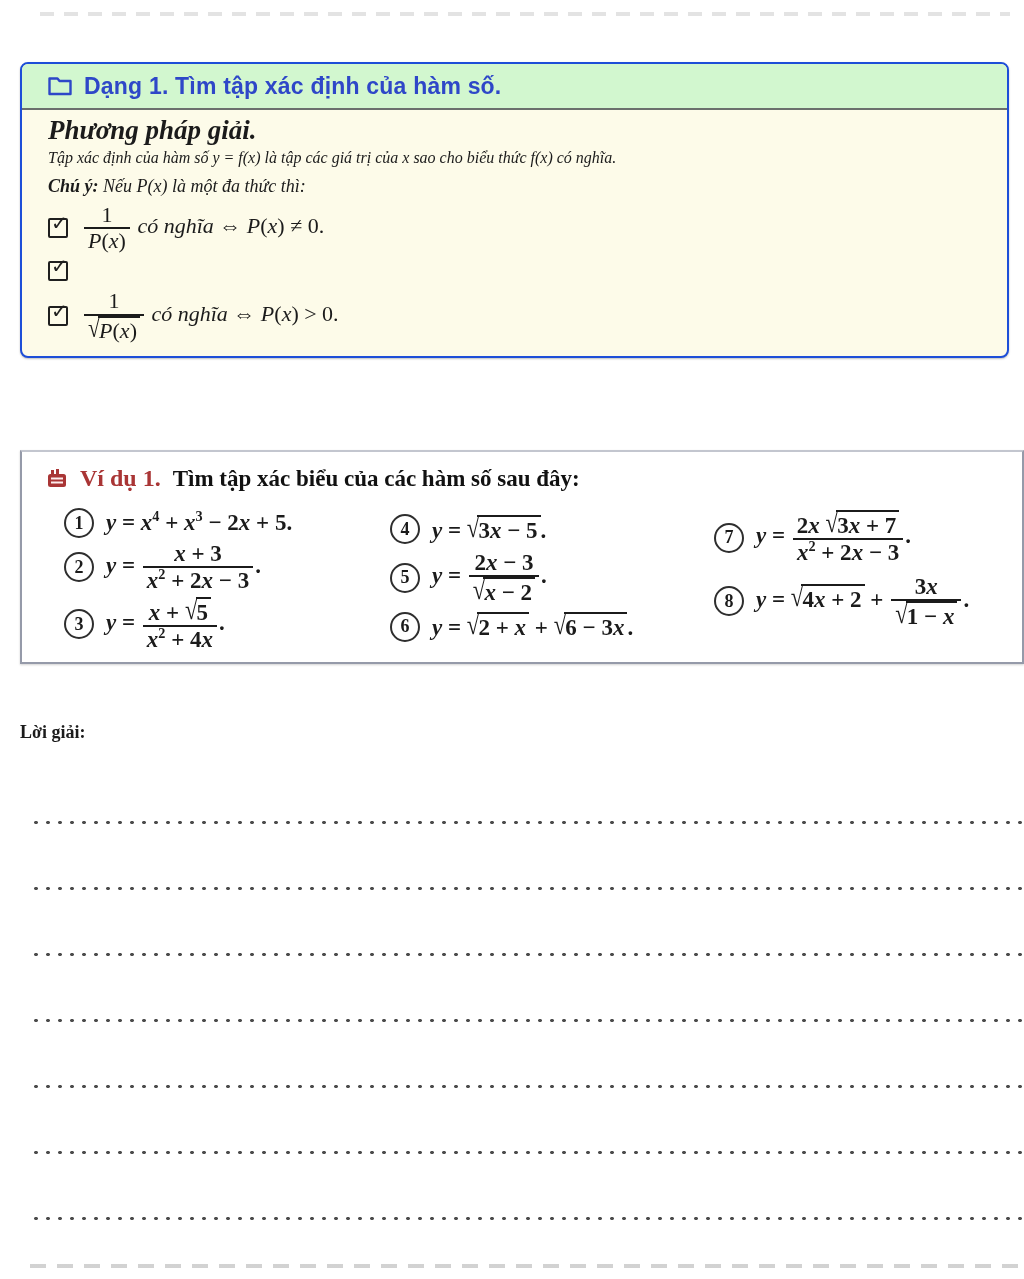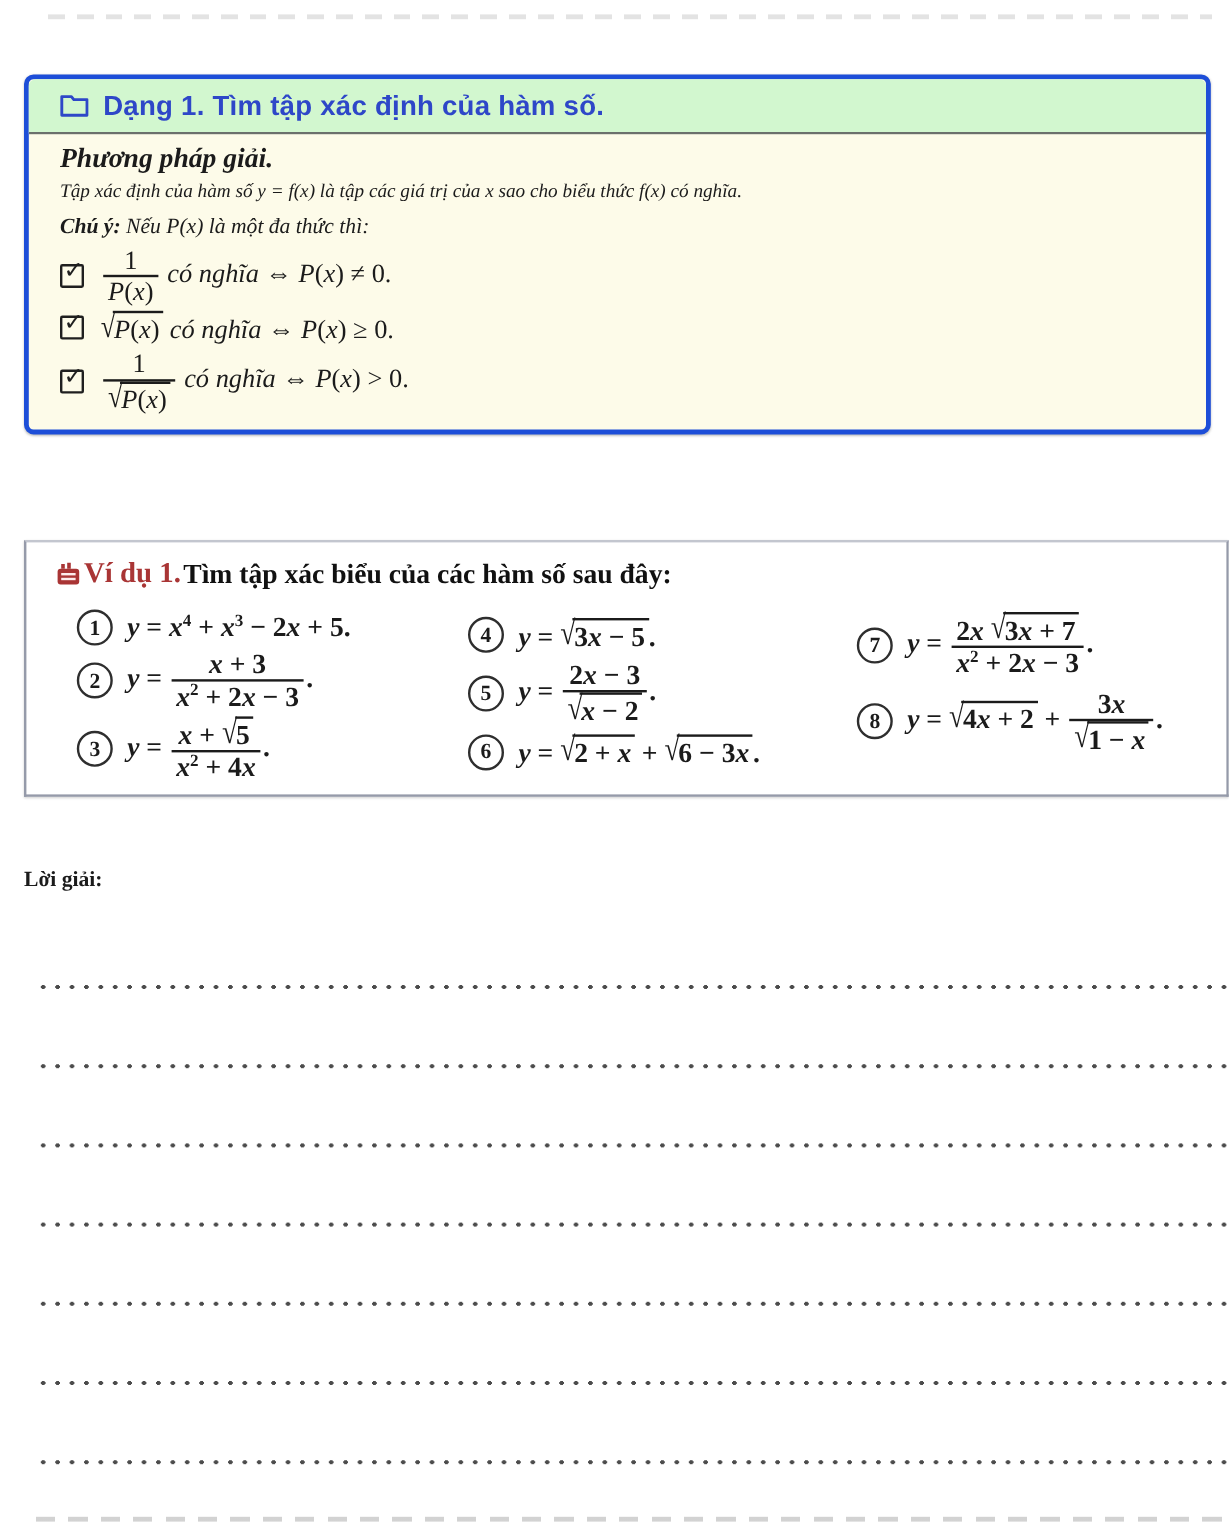--- a/index.html
+++ b/index.html
@@ -14,36 +14,36 @@
   .faint-dash{
     position:absolute;height:4px;
     background-image:repeating-linear-gradient(90deg,#dcdcdc 0 14px,transparent 14px 24px);
   }
   #top-dash{top:12px;left:40px;right:14px;opacity:.8;}
   #bottom-dash{top:1264px;left:30px;right:0;background-image:repeating-linear-gradient(90deg,#c7c7c7 0 16px,transparent 16px 27px);opacity:.8;}
 
   
   #method-box{
     position:absolute;top:62px;left:20px;right:15px;height:292px;
-    border:4px solid #1d4ed8;border-radius:8px;
+    border:2px solid #1d4ed8;border-radius:8px;
     box-shadow:0 1px 2px rgba(0,0,0,.25);
     background:#fdfbe9;
   }
   #method-header{
     height:44px;border-radius:6px 6px 0 0;
     border-bottom:2px solid #6b706c;
     display:flex;align-items:center;gap:12px;
     padding-left:26px;
   }
   #method-header .title{
     font-family:"Liberation Sans","DejaVu Sans",sans-serif;
     font-weight:bold;font-size:23px;letter-spacing:.2px;
   }
   #method-body{padding:6px 26px 0 26px;font-size:22px;}
-  .m-heading{font-weight:bold;font-style:italic;font-size:23px;line-height:28px;}
+  .m-heading{font-weight:bold;font-style:italic;font-size:27px;line-height:28px;}
   .m-intro{font-style:italic;font-size:16px;line-height:28px;white-space:nowrap;}
   .m-note{font-style:italic;font-size:18px;line-height:28px;}
   .m-note b{font-weight:bold;}
   .m-item{display:flex;align-items:center;gap:14px;margin:3px 0;min-height:30px;}
 
   
   .chk{
     position:relative;width:16px;height:16px;flex:0 0 auto;
     border:2.5px solid #1f1f1f;border-radius:2px;background:transparent;
   }
@@ -67,21 +67,21 @@
   .method-math{font-style:normal;font-size:22px;}
 
   
   #example-box{
     position:absolute;top:450px;left:20px;right:0;height:210px;
     background:#ffffff;
     border:2px solid #959aa9;border-top-color:#c3c6cf;
     box-shadow:0 1px 2px rgba(0,0,0,.18);
   }
   #example-title{
-    display:flex;align-items:center;gap:2px;
+    display:flex;align-items:center;gap:12px;
     padding:13px 12px 0 24px;font-size:24px;
   }
   #example-title .ex-label{font-weight:bold;}
   #example-title .ex-prompt{font-weight:bold;color:#111;font-size:23px;}
   .col{position:absolute;display:flex;flex-direction:column;align-items:flex-start;}
   #col-1{left:42px;top:56px;gap:3px;}
   #col-2{left:368px;top:62px;gap:6px;}
   #col-3{left:692px;top:58px;gap:8px;}
   .prob{display:flex;align-items:center;gap:12px;}
   .pnum{
@@ -120,21 +120,20 @@
   <div id="method-body">
     <div class="m-heading">Phương pháp giải.</div>
     <div class="m-intro">Tập xác định của hàm số y = f(x) là tập các giá trị của x sao cho biểu thức f(x) có nghĩa.</div>
     <div class="m-note"><b>Chú ý:</b><span> Nếu P(x) là một đa thức thì:</span></div>
     <div class="m-item">
       <span class="chk"></span>
       <span class="math method-math"><span class="mfrac"><span class="mnum">1</span><span class="mden"><i>P</i>(<i>x</i>)</span></span> <i>có</i> <i>nghĩa</i> ⇔ <i>P</i>(<i>x</i>) ≠ 0.</span>
     </div>
     <div class="m-item">
       <span class="chk"></span>
-      <span class="math method-math"><span class="msqrt"><span class="mrad">√</span><span class="mbar"><i>P</i>(<i>x</i>)</span></span> <i>có</i> <i>nghĩa</i> ⇔ <i>P</i>(<i>x</i>) ≥ 0.</span>
     </div>
     <div class="m-item">
       <span class="chk"></span>
       <span class="math method-math"><span class="mfrac"><span class="mnum">1</span><span class="mden"><span class="msqrt"><span class="mrad">√</span><span class="mbar"><i>P</i>(<i>x</i>)</span></span></span></span> <i>có</i> <i>nghĩa</i> ⇔ <i>P</i>(<i>x</i>) &gt; 0.</span>
     </div>
   </div>
 </div>
 
 <div id="example-box">
   <div id="example-title">

